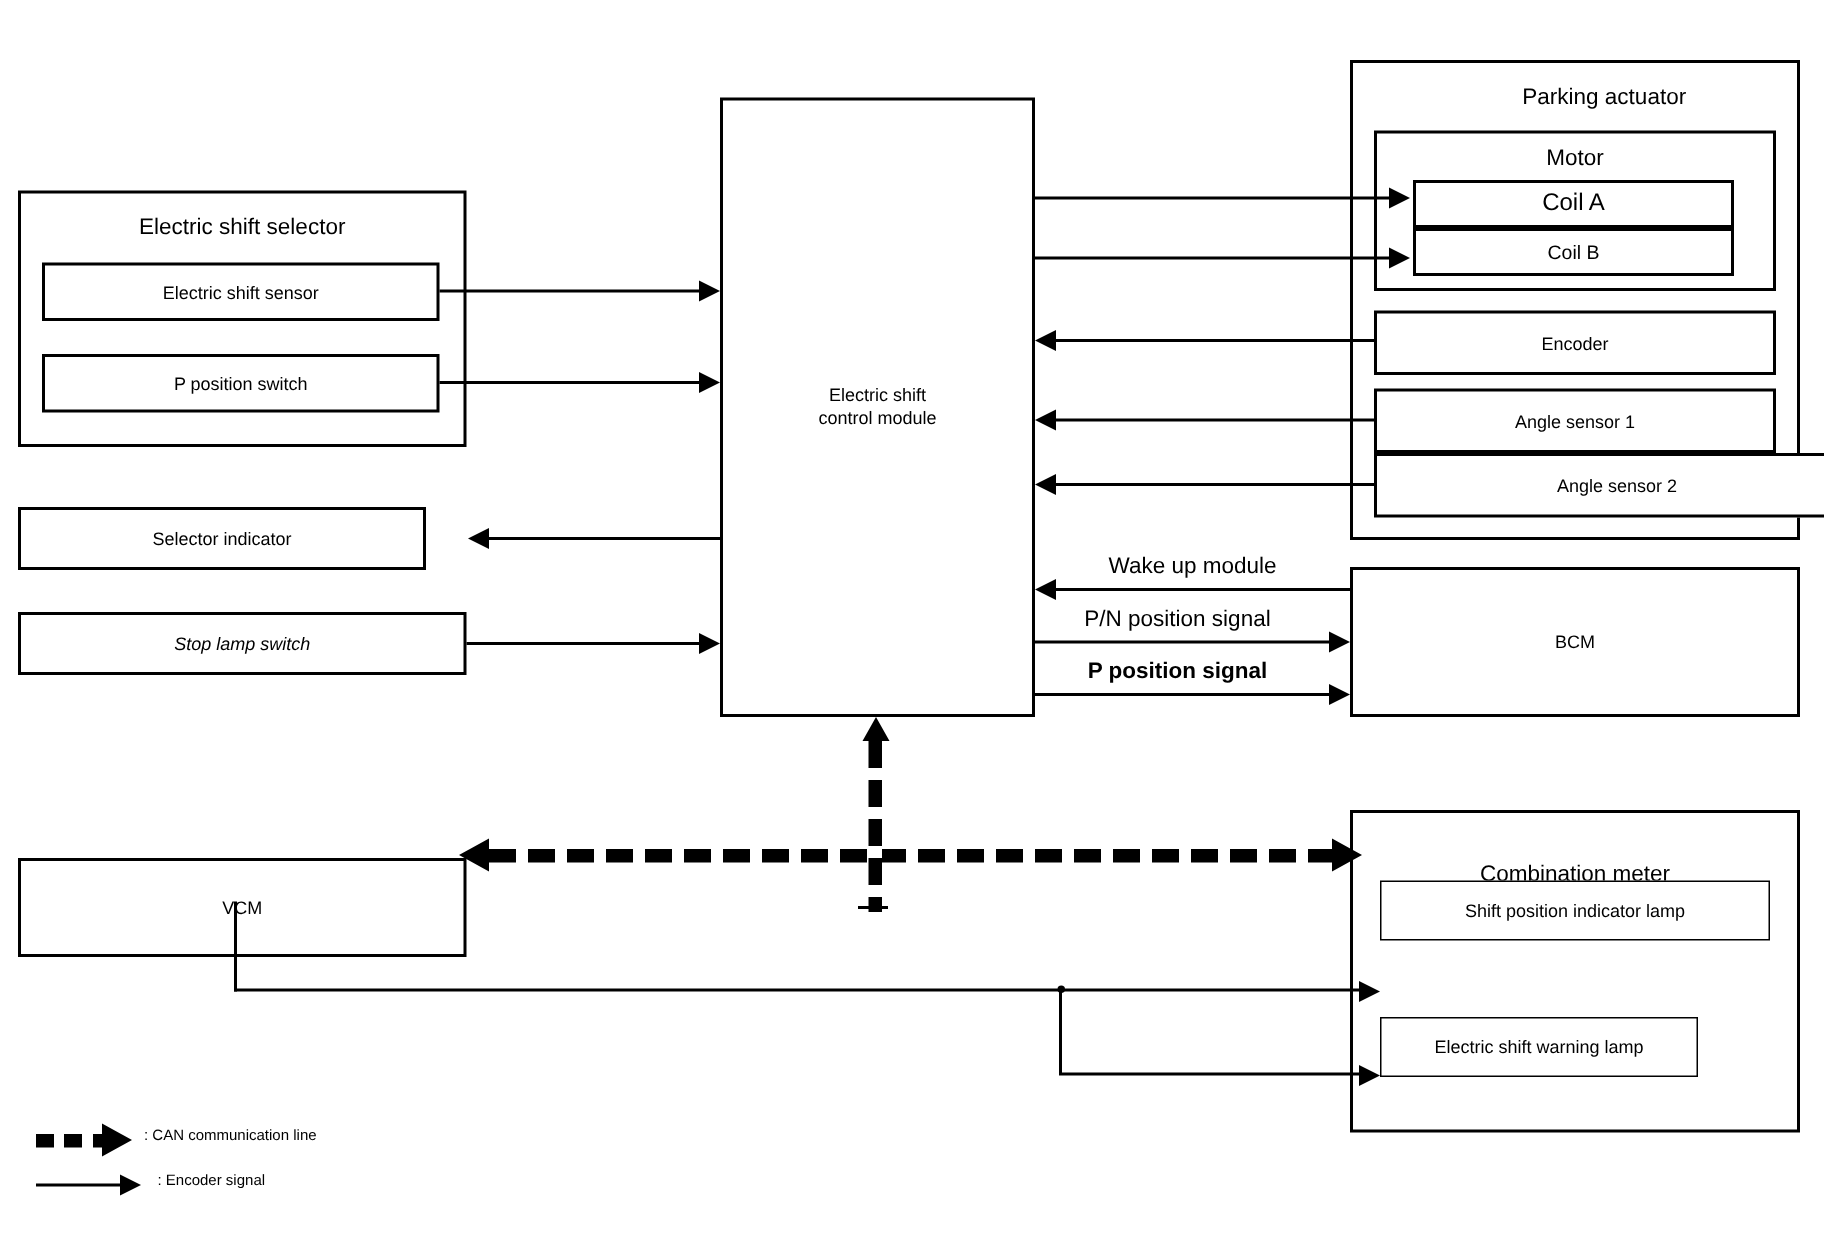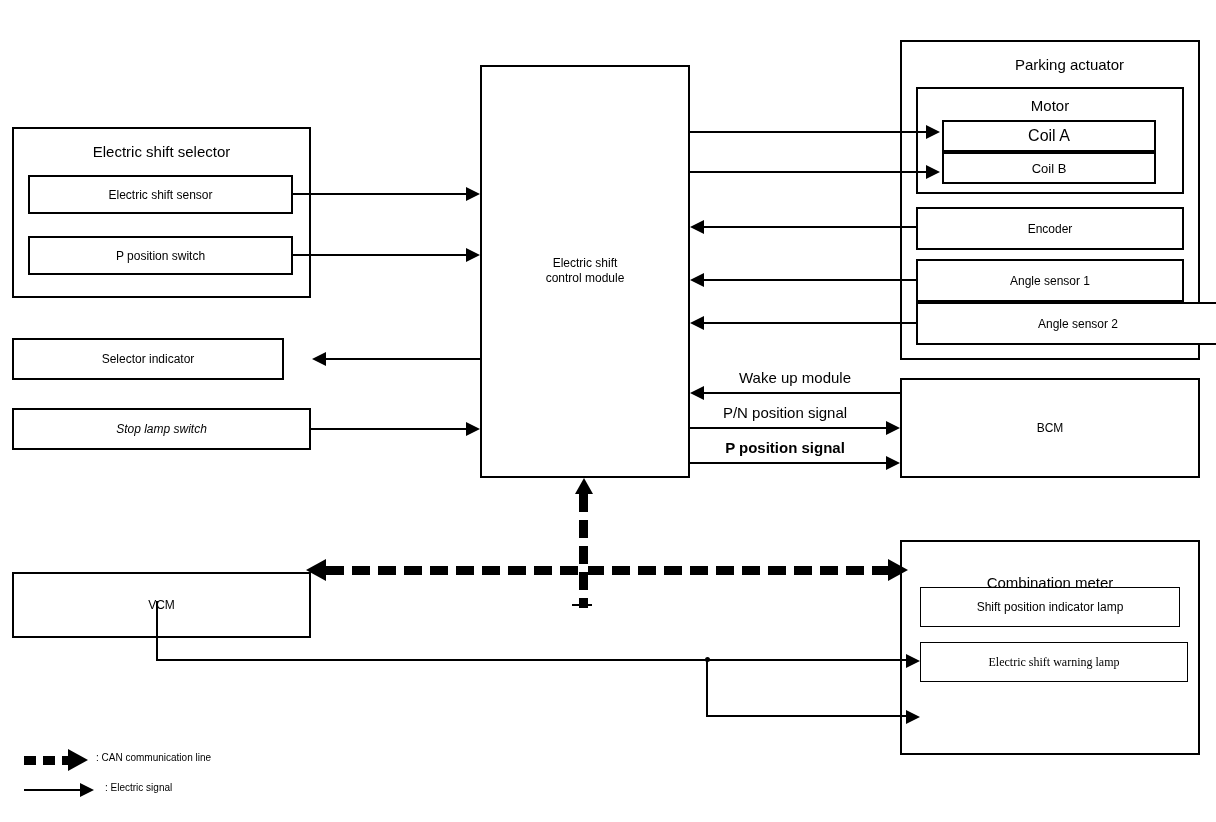--- a/index.html
+++ b/index.html
@@ -199,21 +199,21 @@
   <div class="box" style="left:900px; top:378px; width:300px; height:100px;">
     <div class="centerlabel">BCM</div>
   </div>
 
   <div class="box" style="left:900px; top:540px; width:300px; height:215px;">
     <div class="boxlabel" style="top:32px;">Combination meter</div>
   </div>
   <div class="box thin" style="left:920px; top:587px; width:260px; height:40px;">
     <div class="centerlabel">Shift position indicator lamp</div>
   </div>
-  <div class="box thin" style="left:920px; top:642px; width:268px; height:40px;font-family:Liberation Serif, serif;">
+  <div class="box thin" style="left:920px; top:678px; width:212px; height:40px;">
     <div class="centerlabel">Electric shift warning lamp</div>
   </div>
 
   <div class="hline t1" style="left:293px; top:193px; width:174px;"></div>
   <div class="arrow-r" style="left:466px; top:187px;"></div>
 
   <div class="hline t1" style="left:293px; top:254px; width:174px;"></div>
   <div class="arrow-r" style="left:466px; top:248px;"></div>
 
   <div class="hline t1" style="left:326px; top:358px; width:154px;"></div>
@@ -264,15 +264,15 @@
   <div class="vline t1" style="left:706px; top:659px; height:57px;"></div>
   <div class="hline t1" style="left:706px; top:715px; width:200px;"></div>
   <div class="arrow-r" style="left:906px; top:710px;"></div>
 
   <div class="legend-can-dash" style="left:24px; top:756px;"></div>
   <div class="arrow-r big" style="left:68px; top:749px;"></div>
   <div class="legend-text" style="left:96px; top:752px;">: CAN communication line</div>
 
   <div class="legend-sig-line" style="left:24px; top:789px;"></div>
   <div class="arrow-r" style="left:80px; top:783px;"></div>
-  <div class="legend-text" style="left:105px; top:782px;">: Electric signal</div>
+  <div class="legend-text" style="left:105px; top:782px;">: Encoder signal</div>
 
 </div>
 
 </body></html>

